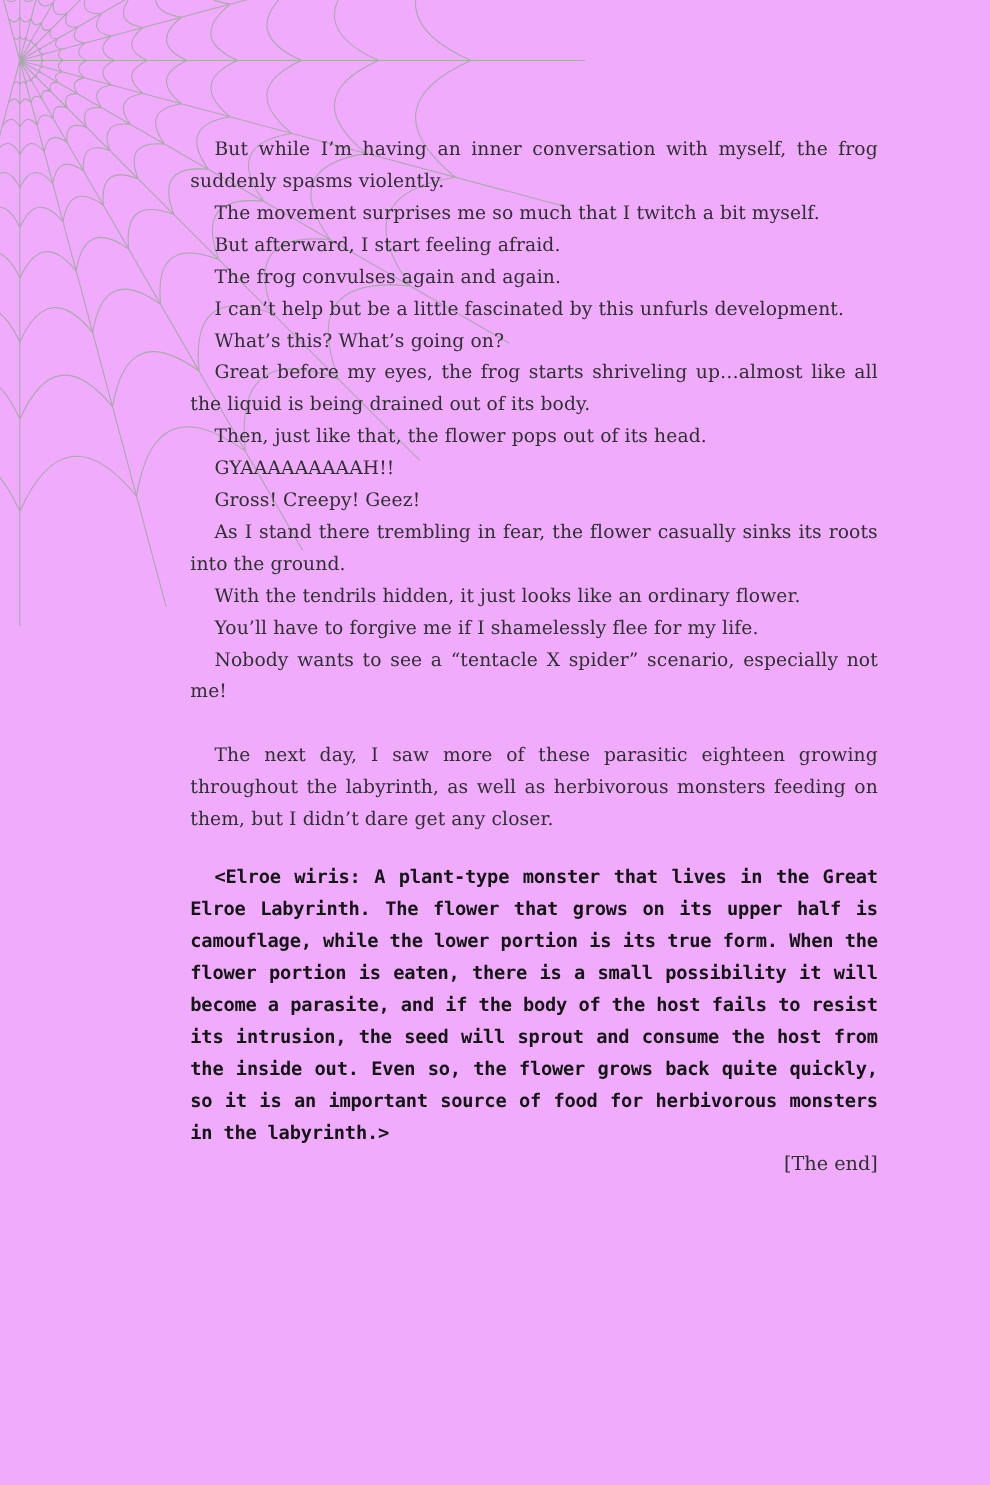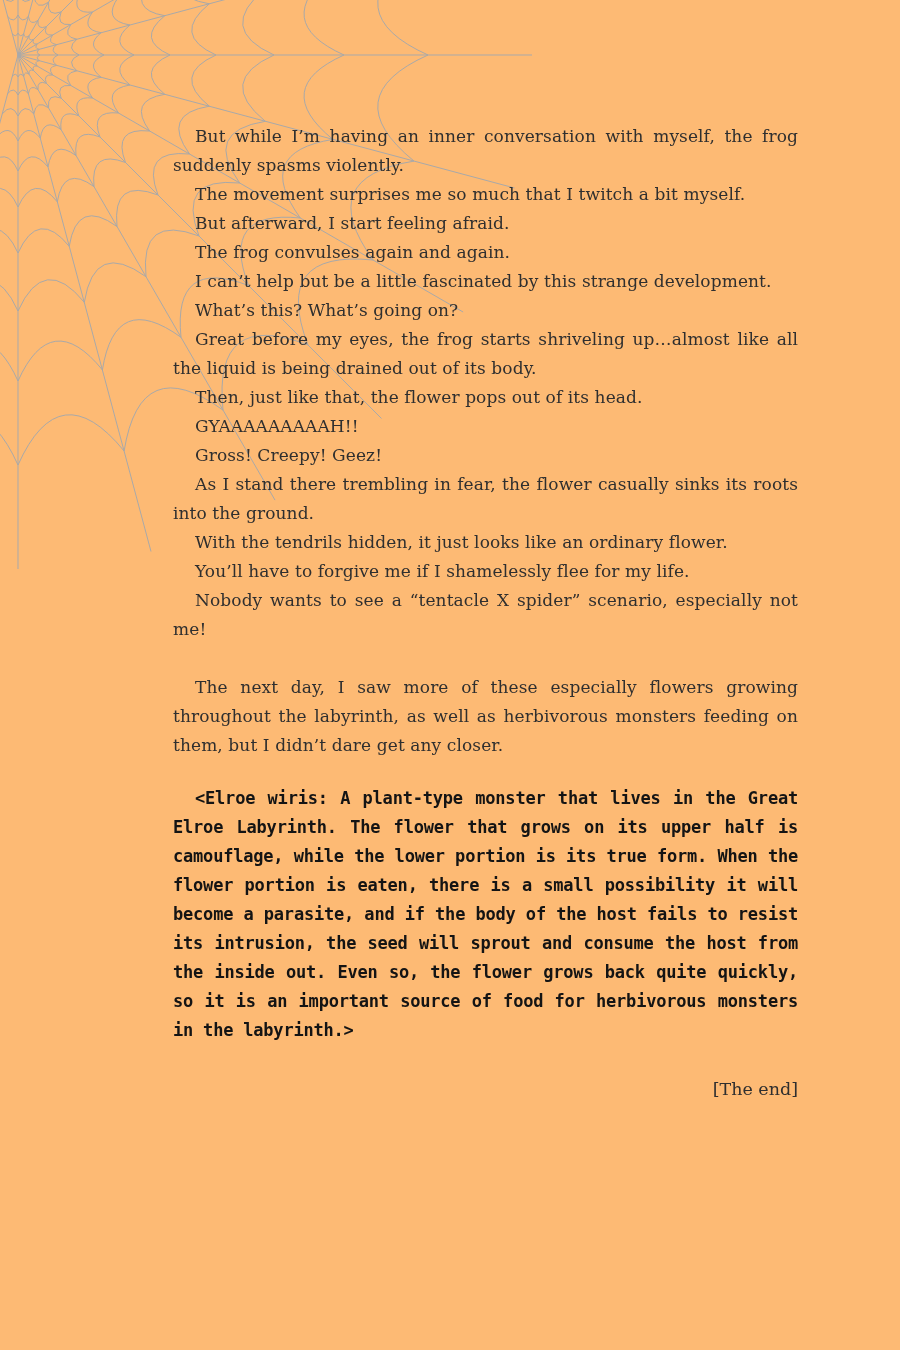--- a/index.html
+++ b/index.html
@@ -10,21 +10,21 @@
   body {
     width: 900px;
     height: 1350px;
     position: relative;
     overflow: hidden;
     font-family: "DejaVu Serif", serif;
   }
   .page {
     position: absolute;
     inset: 0;
-    background: #fdba74;
+    background: #f0abfc;
   }
   .web-svg {
     position: absolute;
     left: 0;
     top: 0;
     pointer-events: none;
   }
   .text-column {
     position: absolute;
     left: 173px;
@@ -48,54 +48,53 @@
     font-family: "DejaVu Sans Mono", monospace;
     font-weight: bold;
     font-size: 17px;
     line-height: 29px;
     color: #141414;
     text-align: justify;
     text-indent: 22px;
     letter-spacing: -0.2px;
   }
   .the-end {
-    margin-top: 30px;
     font-size: 17.5px;
     line-height: 29px;
     color: #2f2f2f;
     text-align: right;
   }
 </style>
 </head>
 <body>
 
 <div class="page">
 
   <svg class="web-svg" width="580" height="640" viewBox="0 0 580 640">
       <path d="M 18 55 L -115.0 -441.5 M 18 55 L 18.0 -459.0 M 18 55 L 151.0 -441.5 M 18 55 L 275.0 -390.1 M 18 55 L 381.5 -308.5 M 18 55 L 463.1 -202.0 M 18 55 L 514.5 -78.0 M 18 55 L 532.0 55.0 M 18 55 L 514.5 188.0 M 18 55 L 463.1 312.0 M 18 55 L 381.5 418.5 M 18 55 L 275.0 500.1 M 18 55 L 151.0 551.5 M 18 55 L 18.0 569.0 M 18 55 L -115.0 551.5 M 12.3 33.7 Q 15.8 38.0 18.0 33.0 M 18.0 33.0 Q 20.2 38.0 23.7 33.7 M 23.7 33.7 Q 24.6 39.1 29.0 35.9 M 29.0 35.9 Q 28.4 41.4 33.6 39.4 M 33.6 39.4 Q 31.6 44.6 37.1 44.0 M 37.1 44.0 Q 33.9 48.4 39.3 49.3 M 39.3 49.3 Q 35.0 52.8 40.0 55.0 M 40.0 55.0 Q 35.0 57.2 39.3 60.7 M 39.3 60.7 Q 33.9 61.6 37.1 66.0 M 37.1 66.0 Q 31.6 65.4 33.6 70.6 M 33.6 70.6 Q 28.4 68.6 29.0 74.1 M 29.0 74.1 Q 24.6 70.9 23.7 76.3 M 23.7 76.3 Q 20.2 72.0 18.0 77.0 M 18.0 77.0 Q 15.8 72.0 12.3 76.3 M 7.6 16.4 Q 13.9 24.1 18.0 15.0 M 18.0 15.0 Q 22.1 24.1 28.4 16.4 M 28.4 16.4 Q 29.9 26.2 38.0 20.4 M 38.0 20.4 Q 37.0 30.2 46.3 26.7 M 46.3 26.7 Q 42.8 36.0 52.6 35.0 M 52.6 35.0 Q 46.8 43.1 56.6 44.6 M 56.6 44.6 Q 48.9 50.9 58.0 55.0 M 58.0 55.0 Q 48.9 59.1 56.6 65.4 M 56.6 65.4 Q 46.8 66.9 52.6 75.0 M 52.6 75.0 Q 42.8 74.0 46.3 83.3 M 46.3 83.3 Q 37.0 79.8 38.0 89.6 M 38.0 89.6 Q 29.9 83.8 28.4 93.6 M 28.4 93.6 Q 22.1 85.9 18.0 95.0 M 18.0 95.0 Q 13.9 85.9 7.6 93.6 M 2.2 -3.9 Q 11.8 7.8 18.0 -6.0 M 18.0 -6.0 Q 24.2 7.8 33.8 -3.9 M 33.8 -3.9 Q 36.2 11.0 48.5 2.2 M 48.5 2.2 Q 47.0 17.3 61.1 11.9 M 61.1 11.9 Q 55.7 26.0 70.8 24.5 M 70.8 24.5 Q 62.0 36.8 76.9 39.2 M 76.9 39.2 Q 65.2 48.8 79.0 55.0 M 79.0 55.0 Q 65.2 61.2 76.9 70.8 M 76.9 70.8 Q 62.0 73.2 70.8 85.5 M 70.8 85.5 Q 55.7 84.0 61.1 98.1 M 61.1 98.1 Q 47.0 92.7 48.5 107.8 M 48.5 107.8 Q 36.2 99.0 33.8 113.9 M 33.8 113.9 Q 24.2 102.2 18.0 116.0 M 18.0 116.0 Q 11.8 102.2 2.2 113.9 M -4.3 -28.1 Q 9.2 -11.5 18.0 -31.0 M 18.0 -31.0 Q 26.8 -11.5 40.3 -28.1 M 40.3 -28.1 Q 43.7 -7.0 61.0 -19.5 M 61.0 -19.5 Q 58.8 1.8 78.8 -5.8 M 78.8 -5.8 Q 71.2 14.2 92.5 12.0 M 92.5 12.0 Q 80.0 29.3 101.1 32.7 M 101.1 32.7 Q 84.5 46.2 104.0 55.0 M 104.0 55.0 Q 84.5 63.8 101.1 77.3 M 101.1 77.3 Q 80.0 80.7 92.5 98.0 M 92.5 98.0 Q 71.2 95.8 78.8 115.8 M 78.8 115.8 Q 58.8 108.2 61.0 129.5 M 61.0 129.5 Q 43.7 117.0 40.3 138.1 M 40.3 138.1 Q 26.8 121.5 18.0 141.0 M 18.0 141.0 Q 9.2 121.5 -4.3 138.1 M -12.0 -57.0 Q 6.2 -34.7 18.0 -61.0 M 18.0 -61.0 Q 29.8 -34.7 48.0 -57.0 M 48.0 -57.0 Q 52.6 -28.6 76.0 -45.5 M 76.0 -45.5 Q 73.1 -16.8 100.0 -27.0 M 100.0 -27.0 Q 89.8 -0.1 118.5 -3.0 M 118.5 -3.0 Q 101.6 20.4 130.0 25.0 M 130.0 25.0 Q 107.7 43.2 134.0 55.0 M 134.0 55.0 Q 107.7 66.8 130.0 85.0 M 130.0 85.0 Q 101.6 89.6 118.5 113.0 M 118.5 113.0 Q 89.8 110.1 100.0 137.0 M 100.0 137.0 Q 73.1 126.8 76.0 155.5 M 76.0 155.5 Q 52.6 138.6 48.0 167.0 M 48.0 167.0 Q 29.8 144.7 18.0 171.0 M 18.0 171.0 Q 6.2 144.7 -12.0 167.0 M -21.3 -91.8 Q 2.5 -62.5 18.0 -97.0 M 18.0 -97.0 Q 33.5 -62.5 57.3 -91.8 M 57.3 -91.8 Q 63.4 -54.5 94.0 -76.6 M 94.0 -76.6 Q 90.2 -39.1 125.5 -52.5 M 125.5 -52.5 Q 112.1 -17.2 149.6 -21.0 M 149.6 -21.0 Q 127.5 9.6 164.8 15.7 M 164.8 15.7 Q 135.5 39.5 170.0 55.0 M 170.0 55.0 Q 135.5 70.5 164.8 94.3 M 164.8 94.3 Q 127.5 100.4 149.6 131.0 M 149.6 131.0 Q 112.1 127.2 125.5 162.5 M 125.5 162.5 Q 90.2 149.1 94.0 186.6 M 94.0 186.6 Q 63.4 164.5 57.3 201.8 M 57.3 201.8 Q 33.5 172.5 18.0 207.0 M 18.0 207.0 Q 2.5 172.5 -21.3 201.8 M -33.2 -136.3 Q -2.2 -98.1 18.0 -143.0 M 18.0 -143.0 Q 38.2 -98.1 69.2 -136.3 M 69.2 -136.3 Q 77.1 -87.7 117.0 -116.5 M 117.0 -116.5 Q 112.0 -67.5 158.0 -85.0 M 158.0 -85.0 Q 140.5 -39.0 189.5 -44.0 M 189.5 -44.0 Q 160.7 -4.1 209.3 3.8 M 209.3 3.8 Q 171.1 34.8 216.0 55.0 M 216.0 55.0 Q 171.1 75.2 209.3 106.2 M 209.3 106.2 Q 160.7 114.1 189.5 154.0 M 189.5 154.0 Q 140.5 149.0 158.0 195.0 M 158.0 195.0 Q 112.0 177.5 117.0 226.5 M 117.0 226.5 Q 77.1 197.7 69.2 246.3 M 69.2 246.3 Q 38.2 208.1 18.0 253.0 M 18.0 253.0 Q -2.2 208.1 -33.2 246.3 M -48.3 -192.3 Q -8.1 -143.0 18.0 -201.0 M 18.0 -201.0 Q 44.1 -143.0 84.3 -192.3 M 84.3 -192.3 Q 94.4 -129.5 146.0 -166.7 M 146.0 -166.7 Q 139.6 -103.4 199.0 -126.0 M 199.0 -126.0 Q 176.4 -66.6 239.7 -73.0 M 239.7 -73.0 Q 202.5 -21.4 265.3 -11.3 M 265.3 -11.3 Q 216.0 28.9 274.0 55.0 M 274.0 55.0 Q 216.0 81.1 265.3 121.3 M 265.3 121.3 Q 202.5 131.4 239.7 183.0 M 239.7 183.0 Q 176.4 176.6 199.0 236.0 M 199.0 236.0 Q 139.6 213.4 146.0 276.7 M 146.0 276.7 Q 94.4 239.5 84.3 302.3 M 84.3 302.3 Q 44.1 253.0 18.0 311.0 M 18.0 311.0 Q -8.1 253.0 -48.3 302.3 M -66.4 -259.9 Q -15.2 -197.1 18.0 -271.0 M 18.0 -271.0 Q 51.2 -197.1 102.4 -259.9 M 102.4 -259.9 Q 115.3 -179.9 181.0 -227.3 M 181.0 -227.3 Q 172.8 -146.7 248.5 -175.5 M 248.5 -175.5 Q 219.7 -99.8 300.3 -108.0 M 300.3 -108.0 Q 252.9 -42.3 332.9 -29.4 M 332.9 -29.4 Q 270.1 21.8 344.0 55.0 M 344.0 55.0 Q 270.1 88.2 332.9 139.4 M 332.9 139.4 Q 252.9 152.3 300.3 218.0 M 300.3 218.0 Q 219.7 209.8 248.5 285.5 M 248.5 285.5 Q 172.8 256.7 181.0 337.3 M 181.0 337.3 Q 115.3 289.9 102.4 369.9 M 102.4 369.9 Q 51.2 307.1 18.0 381.0 M 18.0 381.0 Q -15.2 307.1 -66.4 369.9 M -88.1 -341.0 Q -23.7 -262.1 18.0 -355.0 M 18.0 -355.0 Q 59.7 -262.1 124.1 -341.0 M 124.1 -341.0 Q 140.4 -240.5 223.0 -300.1 M 223.0 -300.1 Q 212.7 -198.7 307.9 -234.9 M 307.9 -234.9 Q 271.7 -139.7 373.1 -150.0 M 373.1 -150.0 Q 313.5 -67.4 414.0 -51.1 M 414.0 -51.1 Q 335.1 13.3 428.0 55.0 M 428.0 55.0 Q 335.1 96.7 414.0 161.1 M 414.0 161.1 Q 313.5 177.4 373.1 260.0 M 373.1 260.0 Q 271.7 249.7 307.9 344.9 M 307.9 344.9 Q 212.7 308.7 223.0 410.1 M 223.0 410.1 Q 140.4 350.5 124.1 451.0 M 124.1 451.0 Q 59.7 372.1 18.0 465.0 M 18.0 465.0 Q -23.7 372.1 -88.1 451.0 " fill="none" stroke="#a9a9a9" stroke-width="1"></path>
     </svg>
 
   <div class="text-column">
     <p class="story">But while I’m having an inner conversation with myself, the frog suddenly spasms violently.</p>
     <p class="story">The movement surprises me so much that I twitch a bit myself.</p>
     <p class="story">But afterward, I start feeling afraid.</p>
     <p class="story">The frog convulses again and again.</p>
-    <p class="story">I can’t help but be a little fascinated by this strange development.</p>
+    <p class="story">I can’t help but be a little fascinated by this unfurls development.</p>
     <p class="story">What’s this? What’s going on?</p>
     <p class="story">Great before my eyes, the frog starts shriveling up…almost like all the liquid is being drained out of its body.</p>
     <p class="story">Then, just like that, the flower pops out of its head.</p>
     <p class="story">GYAAAAAAAAAH!!</p>
     <p class="story">Gross! Creepy! Geez!</p>
     <p class="story">As I stand there trembling in fear, the flower casually sinks its roots into the ground.</p>
     <p class="story">With the tendrils hidden, it just looks like an ordinary flower.</p>
     <p class="story">You’ll have to forgive me if I shamelessly flee for my life.</p>
     <p class="story">Nobody wants to see a “tentacle X spider” scenario, especially not me!</p>
 
     <div class="para-gap"></div>
 
-    <p class="story">The next day, I saw more of these especially flowers growing throughout the labyrinth, as well as herbivorous monsters feeding on them, but I didn’t dare get any closer.</p>
+    <p class="story">The next day, I saw more of these parasitic eighteen growing throughout the labyrinth, as well as herbivorous monsters feeding on them, but I didn’t dare get any closer.</p>
 
     <p class="monster-note">&lt;Elroe wiris: A plant-type monster that lives in the Great Elroe Labyrinth. The flower that grows on its upper half is camouflage, while the lower portion is its true form. When the flower portion is eaten, there is a small possibility it will become a parasite, and if the body of the host fails to resist its intrusion, the seed will sprout and consume the host from the inside out. Even so, the flower grows back quite quickly, so it is an important source of food for herbivorous monsters in the labyrinth.&gt;</p>
 
     <div class="the-end">[The end]</div>
   </div>
 
 </div>
 
 </body></html>

